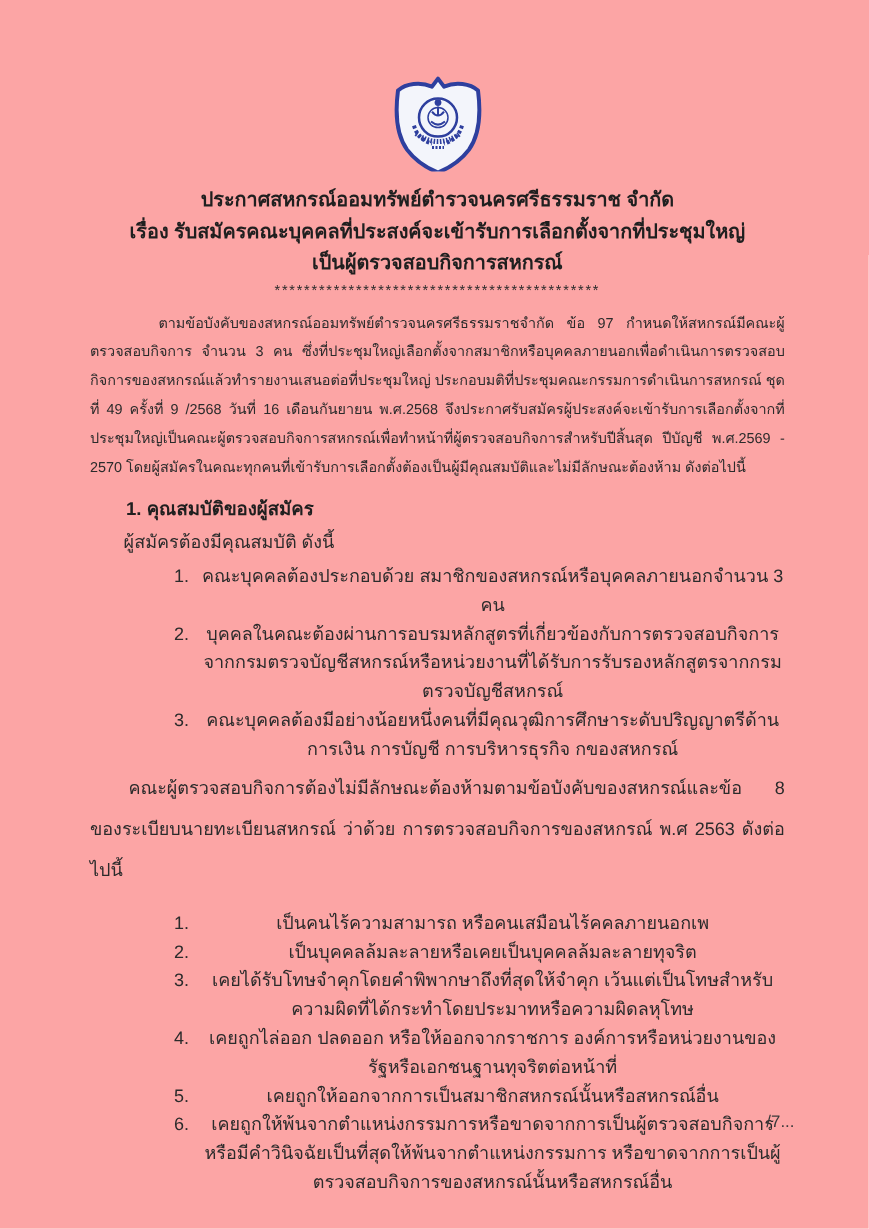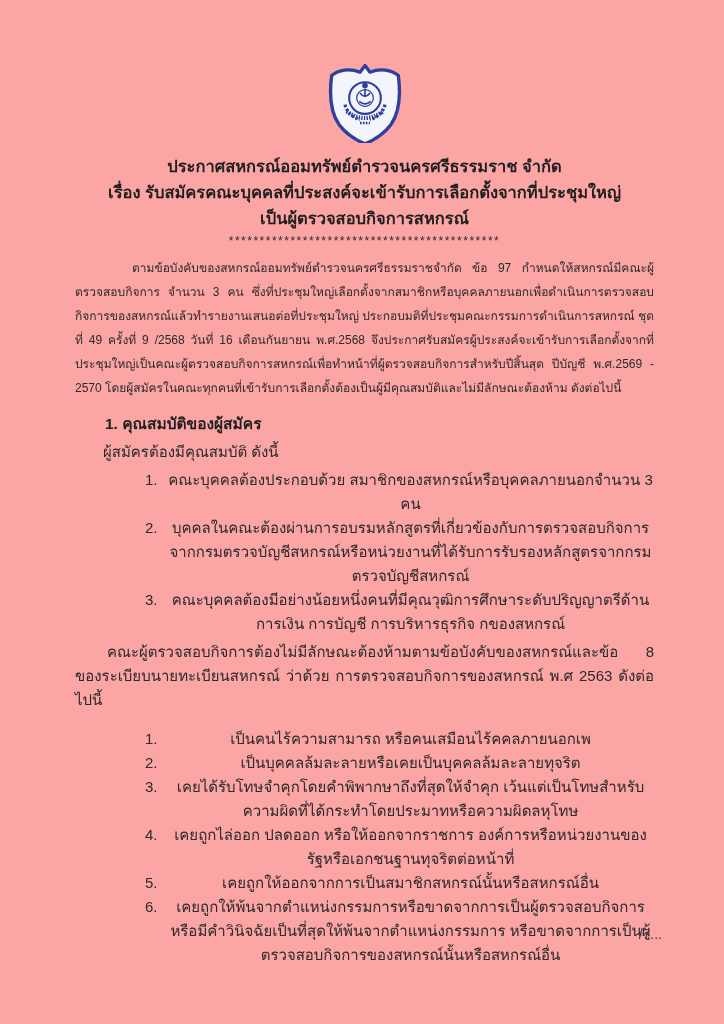--- a/index.html
+++ b/index.html
@@ -26,21 +26,21 @@
   }
   .section-heading{
     font-weight:bold;font-size:15.5px;line-height:24px;
     margin-left:30px;margin-top:8px;color:#1f1f1f;
   }
   .section-lead{
     font-size:15px;line-height:24px;
     margin-left:28px;margin-top:4px;
   }
   .section-lead-paragraph{
-    font-size:15px;line-height:24px;
+    font-size:15px;line-height:34px;
     text-align:justify;
     text-indent:32px;
     margin-top:4px;
   }
   ol.doc-list{list-style:none;margin:4px 0 0 0;padding:0 0 0 70px;}
   ol.doc-list li{
     display:flex;
     font-size:15px;line-height:24px;
     margin:0;
   }

